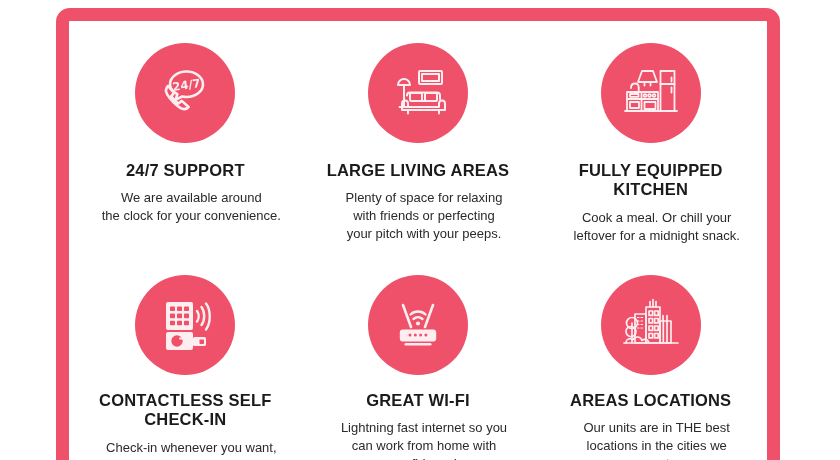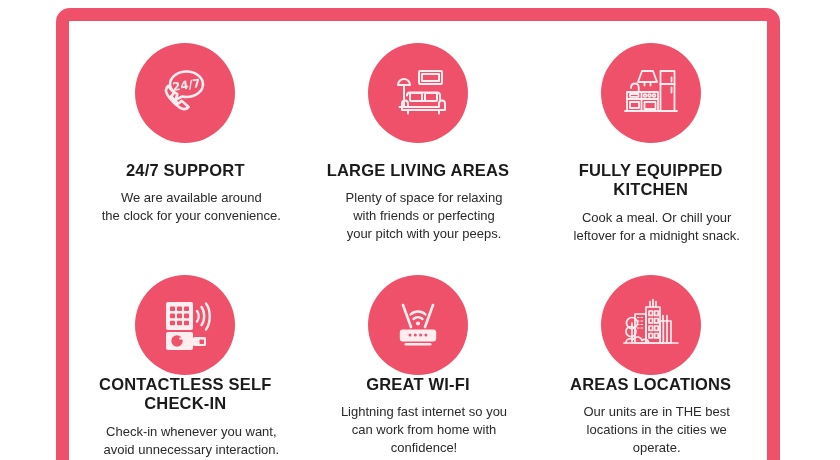--- a/index.html
+++ b/index.html
@@ -88,21 +88,21 @@
     line-height: 1.38;
     white-space: pre-line;
     margin-left: 12px;
   }
 
   
   .col-0 .feature-desc { max-width: 205px; }
   .col-1 .feature-desc { max-width: 215px; }
   .col-2 .feature-desc { max-width: 205px; }
 
-  .row-1 .feature-title { margin-top: 0; }
+  .row-1 .feature-title { margin-top: 16px; }
 </style>
 </head>
 <body>
 
 <div id="poster">
 
   <div id="frame"></div>
 
   <div id="grid">
 

